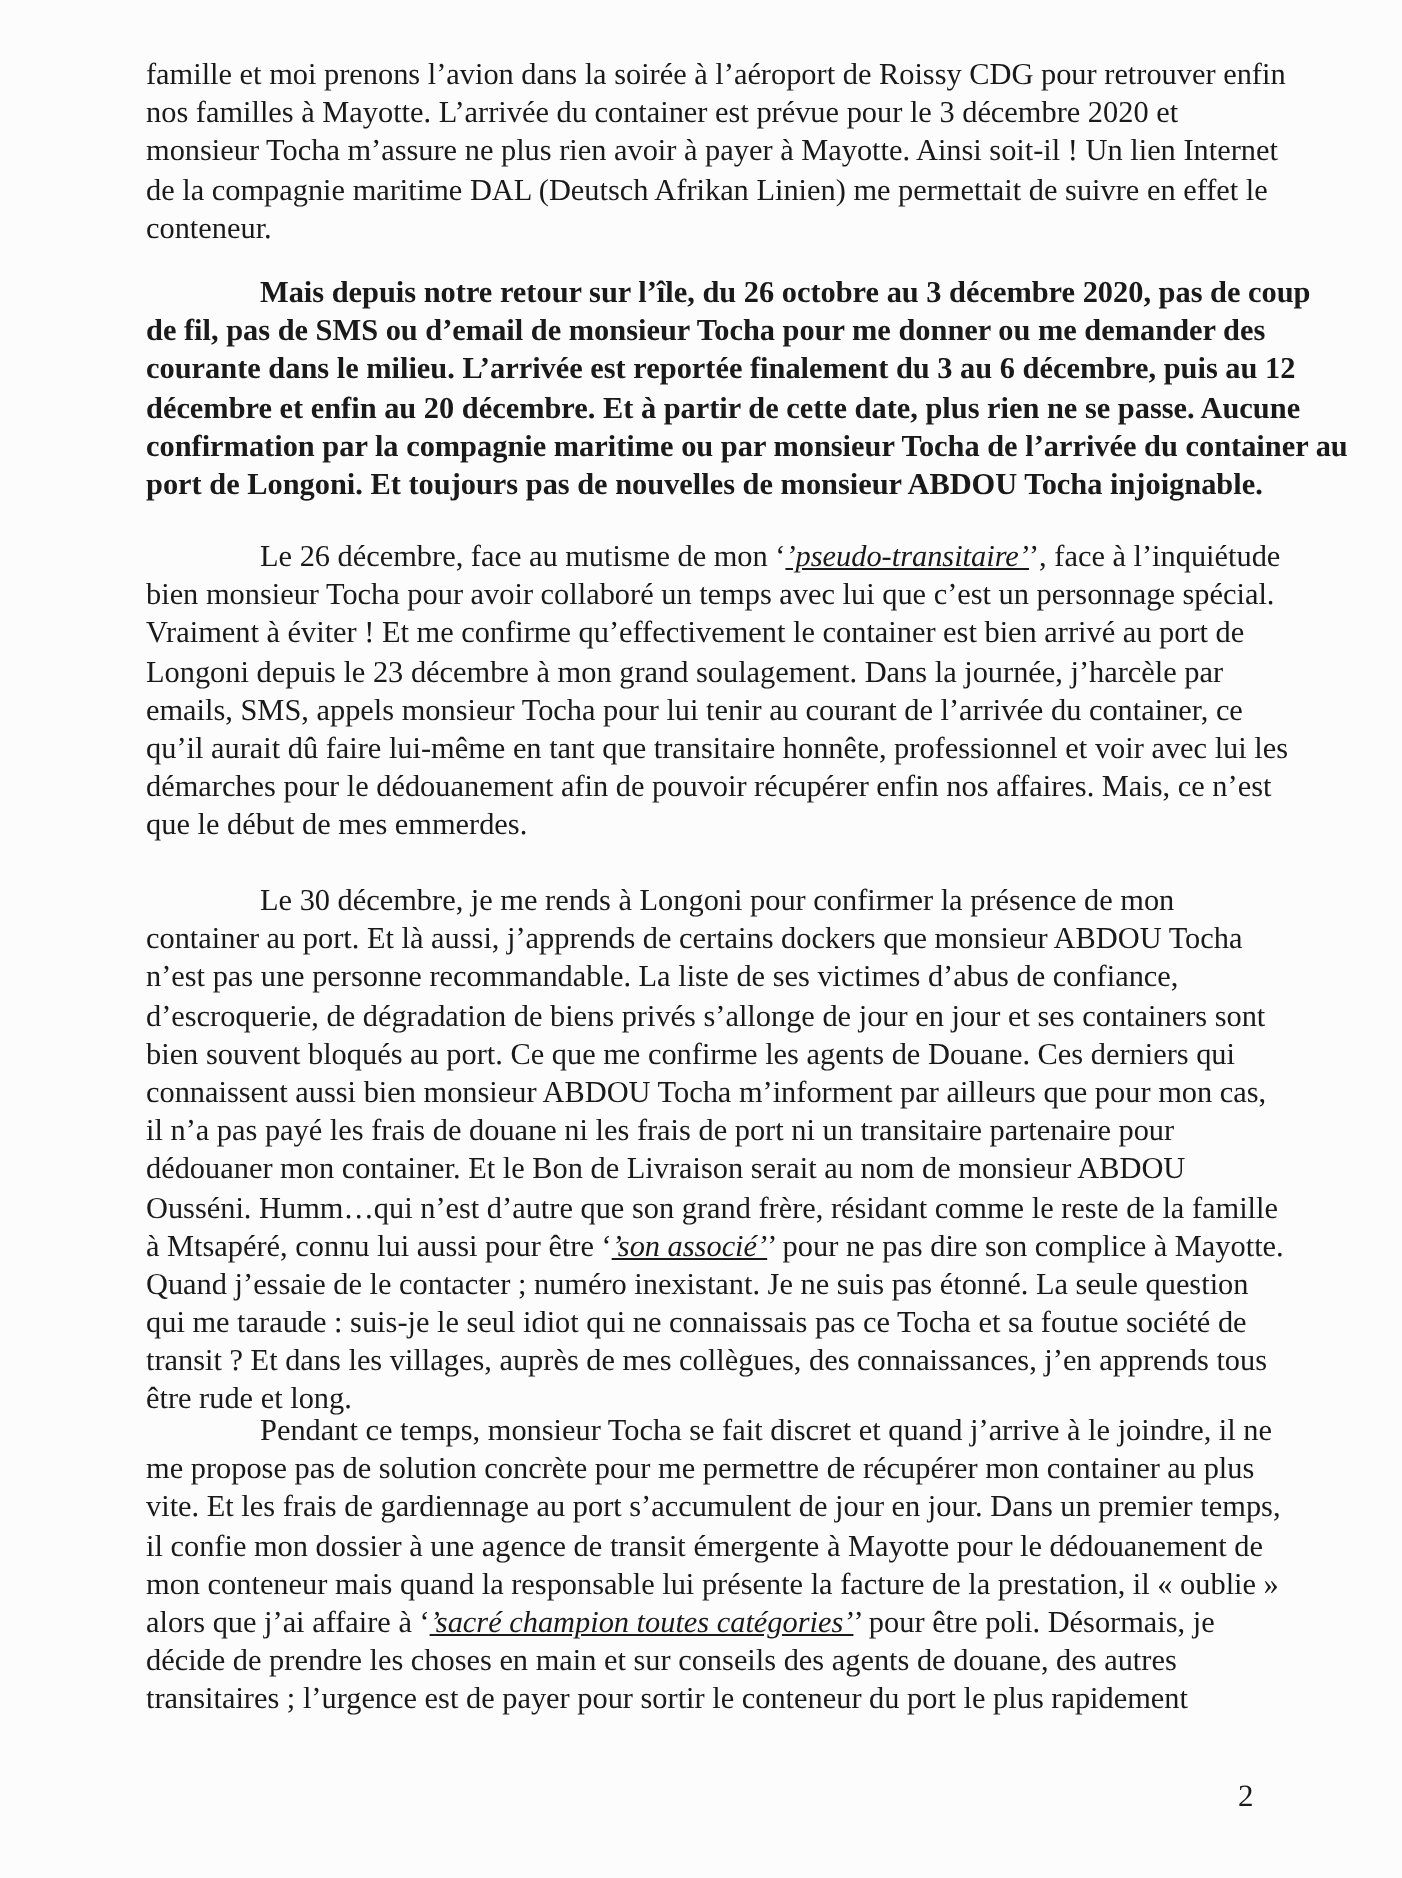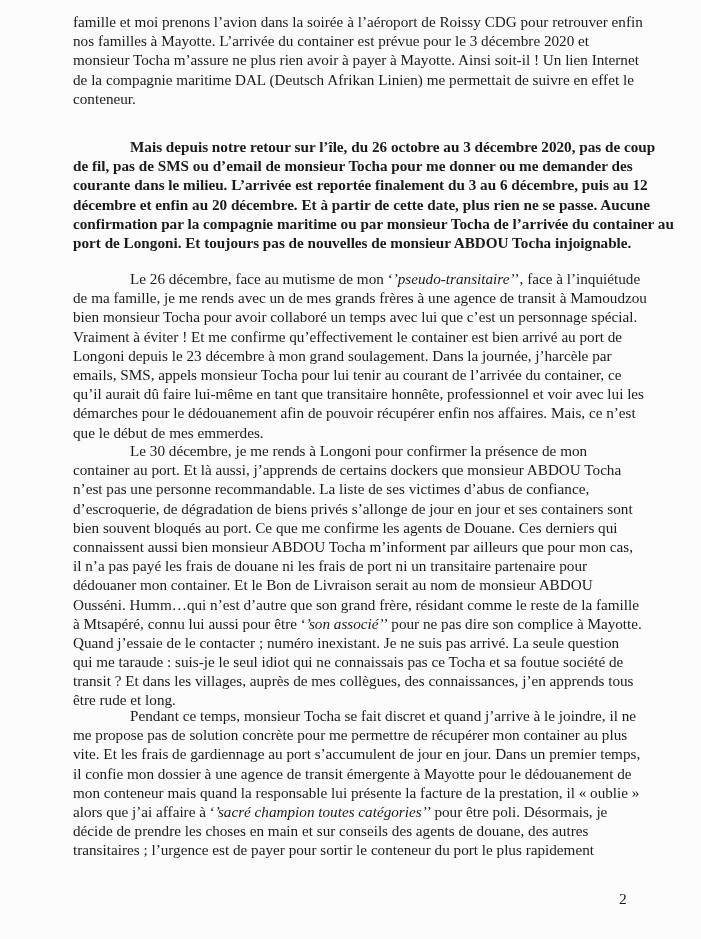--- a/index.html
+++ b/index.html
@@ -7,68 +7,67 @@
   .page {
     position: absolute; left: 0; top: 0; width: 701px; height: 939px;
     background: #fcfcfc;
     font-family: "Liberation Serif", "DejaVu Serif", serif;
     font-size: 15.2px; color: #1a1a1a;
   }
   .para { position: absolute; left: 73px; width: 600px; }
   .line { height: 19.2px; line-height: 19.2px; white-space: nowrap; }
   .indent { padding-left: 57px; }
   .page-number { position: absolute; left: 619px; top: 890px; font-size: 15.5px; }
-  i { font-style: italic; }
+  i { font-style: italic; text-decoration: underline; }
 </style>
 </head>
 <body>
 
 <div class="page">
 
-  <div class="para" style="top:12px;">
+  <div class="para" style="top:28px;">
     <div class="line">famille et moi prenons l’avion dans la soirée à l’aéroport de Roissy CDG pour retrouver enfin</div>
     <div class="line">nos familles à Mayotte. L’arrivée du container est prévue pour le 3 décembre 2020 et</div>
     <div class="line">monsieur Tocha m’assure ne plus rien avoir à payer à Mayotte. Ainsi soit-il ! Un lien Internet</div>
     <div class="line">de la compagnie maritime DAL (Deutsch Afrikan Linien) me permettait de suivre en effet le</div>
     <div class="line">conteneur.</div>
   </div>
 
   <div class="para" style="top:137px;font-weight:bold;">
     <div class="line indent">Mais depuis notre retour sur l’île, du 26 octobre au 3 décembre 2020, pas de coup</div>
     <div class="line">de fil, pas de SMS ou d’email de monsieur Tocha pour me donner ou me demander des</div>
     <div class="line">courante dans le milieu. L’arrivée est reportée finalement du 3 au 6 décembre, puis au 12</div>
     <div class="line">décembre et enfin au 20 décembre. Et à partir de cette date, plus rien ne se passe. Aucune</div>
     <div class="line">confirmation par la compagnie maritime ou par monsieur Tocha de l’arrivée du container au</div>
     <div class="line">port de Longoni. Et toujours pas de nouvelles de monsieur ABDOU Tocha injoignable.</div>
   </div>
 
   <div class="para" style="top:269px;">
     <div class="line indent"><span>Le 26 décembre, face au mutisme de mon ‘</span><i>’pseudo-transitaire’</i><span>’, face à l’inquiétude</span></div>
-    <div class="line">de ma famille, je me rends avec un de mes grands frères à une agence de transit à Mamoudzou</div>
     <div class="line">bien monsieur Tocha pour avoir collaboré un temps avec lui que c’est un personnage spécial.</div>
     <div class="line">Vraiment à éviter ! Et me confirme qu’effectivement le container est bien arrivé au port de</div>
     <div class="line">Longoni depuis le 23 décembre à mon grand soulagement. Dans la journée, j’harcèle par</div>
     <div class="line">emails, SMS, appels monsieur Tocha pour lui tenir au courant de l’arrivée du container, ce</div>
     <div class="line">qu’il aurait dû faire lui-même en tant que transitaire honnête, professionnel et voir avec lui les</div>
     <div class="line">démarches pour le dédouanement afin de pouvoir récupérer enfin nos affaires. Mais, ce n’est</div>
     <div class="line">que le début de mes emmerdes.</div>
   </div>
 
   <div class="para" style="top:441px;">
     <div class="line indent">Le 30 décembre, je me rends à Longoni pour confirmer la présence de mon</div>
     <div class="line">container au port. Et là aussi, j’apprends de certains dockers que monsieur ABDOU Tocha</div>
     <div class="line">n’est pas une personne recommandable. La liste de ses victimes d’abus de confiance,</div>
     <div class="line">d’escroquerie, de dégradation de biens privés s’allonge de jour en jour et ses containers sont</div>
     <div class="line">bien souvent bloqués au port. Ce que me confirme les agents de Douane. Ces derniers qui</div>
     <div class="line">connaissent aussi bien monsieur ABDOU Tocha m’informent par ailleurs que pour mon cas,</div>
     <div class="line">il n’a pas payé les frais de douane ni les frais de port ni un transitaire partenaire pour</div>
     <div class="line">dédouaner mon container. Et le Bon de Livraison serait au nom de monsieur ABDOU</div>
     <div class="line">Ousséni. Humm…qui n’est d’autre que son grand frère, résidant comme le reste de la famille</div>
     <div class="line"><span>à Mtsapéré, connu lui aussi pour être ‘</span><i>’son associé’</i><span>’ pour ne pas dire son complice à Mayotte.</span></div>
-    <div class="line">Quand j’essaie de le contacter ; numéro inexistant. Je ne suis pas arrivé. La seule question</div>
+    <div class="line">Quand j’essaie de le contacter ; numéro inexistant. Je ne suis pas étonné. La seule question</div>
     <div class="line">qui me taraude : suis-je le seul idiot qui ne connaissais pas ce Tocha et sa foutue société de</div>
     <div class="line">transit ? Et dans les villages, auprès de mes collègues, des connaissances, j’en apprends tous</div>
     <div class="line">être rude et long.</div>
   </div>
 
   <div class="para" style="top:706px;">
     <div class="line indent">Pendant ce temps, monsieur Tocha se fait discret et quand j’arrive à le joindre, il ne</div>
     <div class="line">me propose pas de solution concrète pour me permettre de récupérer mon container au plus</div>
     <div class="line">vite. Et les frais de gardiennage au port s’accumulent de jour en jour. Dans un premier temps,</div>
     <div class="line">il confie mon dossier à une agence de transit émergente à Mayotte pour le dédouanement de</div>

